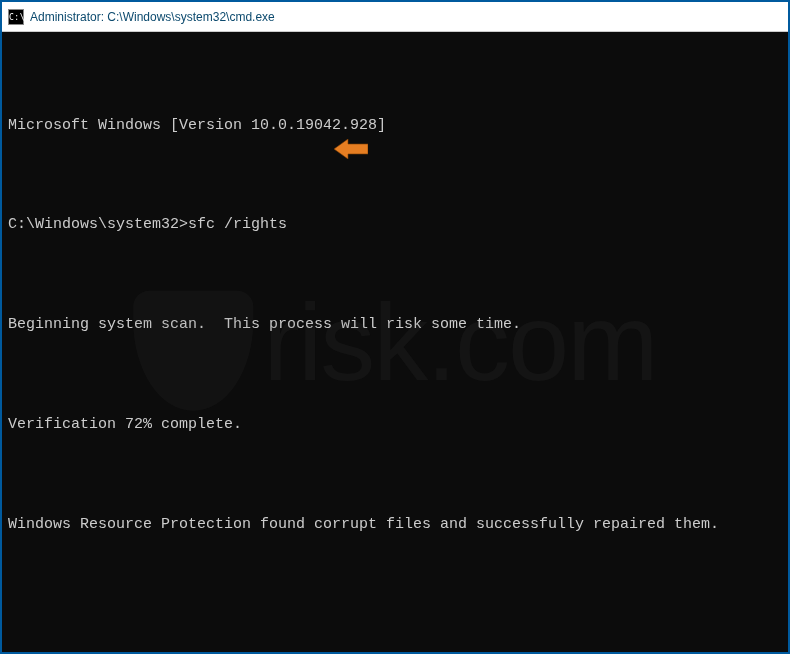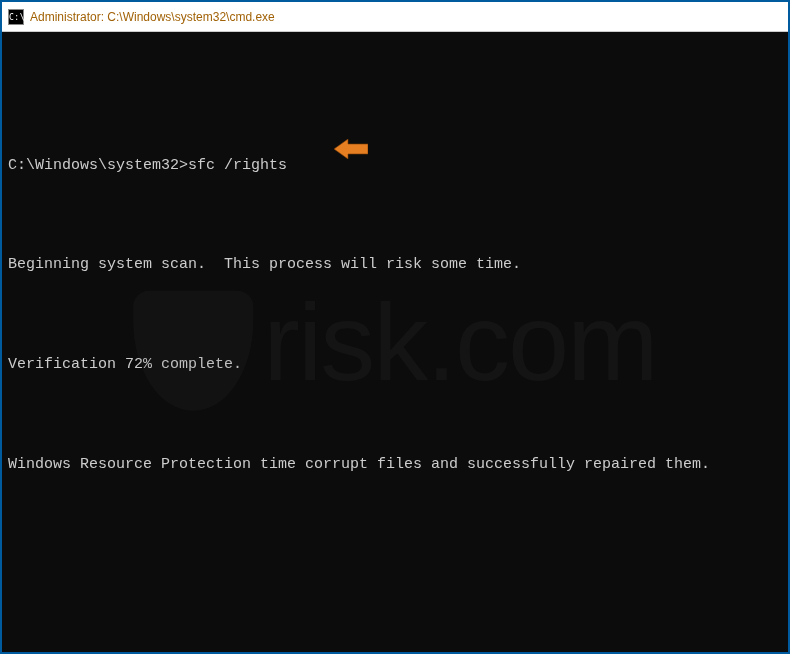--- a/index.html
+++ b/index.html
@@ -37,21 +37,21 @@
       font-family: Consolas, monospace;
       font-size: 8px;
       line-height: 16px;
       text-align: center;
       letter-spacing: 0.5px;
       border: 1px solid #888;
       margin-right: 6px;
     }
     .title-text {
       font-size: 12px;
-      color: #a16207;
+      color: #0c4a6e;
       flex: 1;
       white-space: nowrap;
       overflow: hidden;
     }
     .console {
       flex: 1;
       background: #0c0c0c;
       color: #cccccc;
       font-family: Consolas, "Courier New", monospace;
       font-size: 15px;
@@ -104,28 +104,29 @@
   <div class="titlebar">
     <span class="title-icon">C:\.</span>
     <span class="title-text">Administrator: C:\Windows\system32\cmd.exe</span>
   </div>
 
   <div class="console">
     <div class="watermark">
       <span class="wm-shield"></span><span>risk.com</span>
     </div>
 
+    <span class="pline">Microsoft Windows [Version 10.0.19042.928]</span>
     <span class="pline"></span>
     <span class="pline"><span class="prompt-line">C:\Windows\system32&gt;</span><span class="prompt-line">sfc /rights</span></span>
     <span class="pline"></span>
     <span class="pline">Beginning system scan.  This process will risk some time.</span>
     <span class="pline"></span>
     <span class="pline">Verification 72% complete.</span>
     <span class="pline"></span>
-    <span class="pline">Windows Resource Protection time corrupt files and successfully repaired them.</span>
+    <span class="pline">Windows Resource Protection found corrupt files and successfully repaired them.</span>
     
     
     
     <span class="pline"></span>
     
 
     <svg class="arrow-annotation" viewBox="0 0 34 20">
       <path d="M0 10 L14 0 L14 5 L34 5 L34 15 L14 15 L14 20 Z" stroke="#7a3e05" stroke-width="0.6" fill="#e67e22"></path>
     </svg>
   </div>

